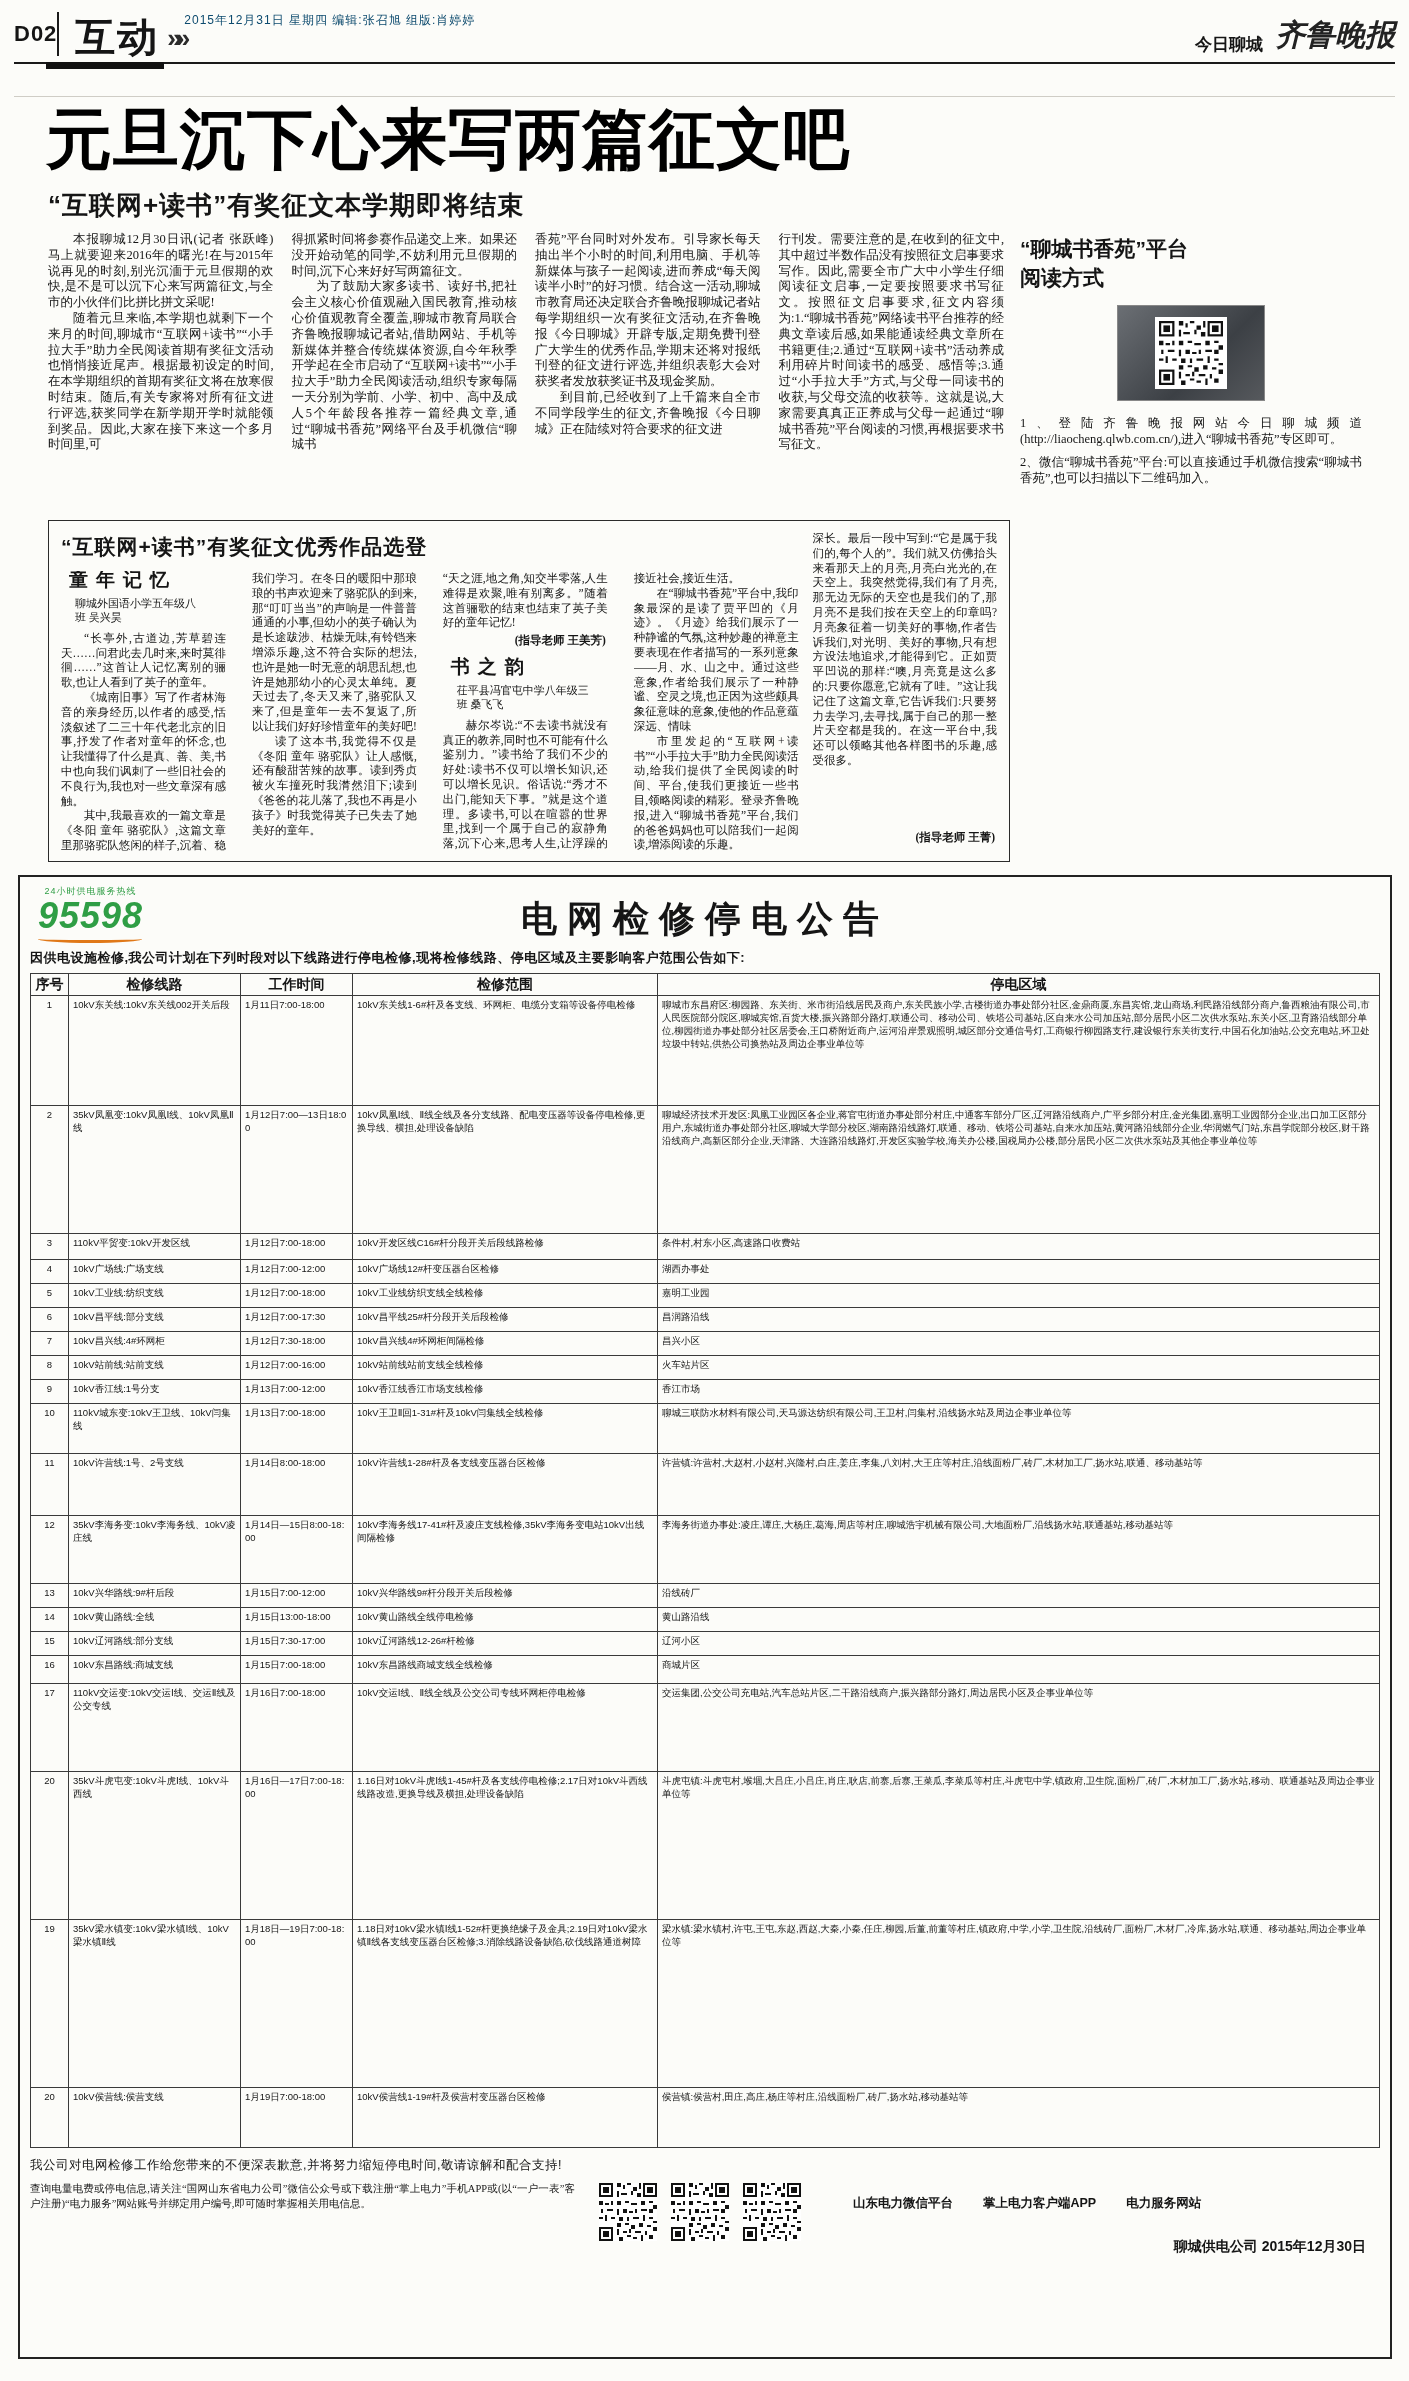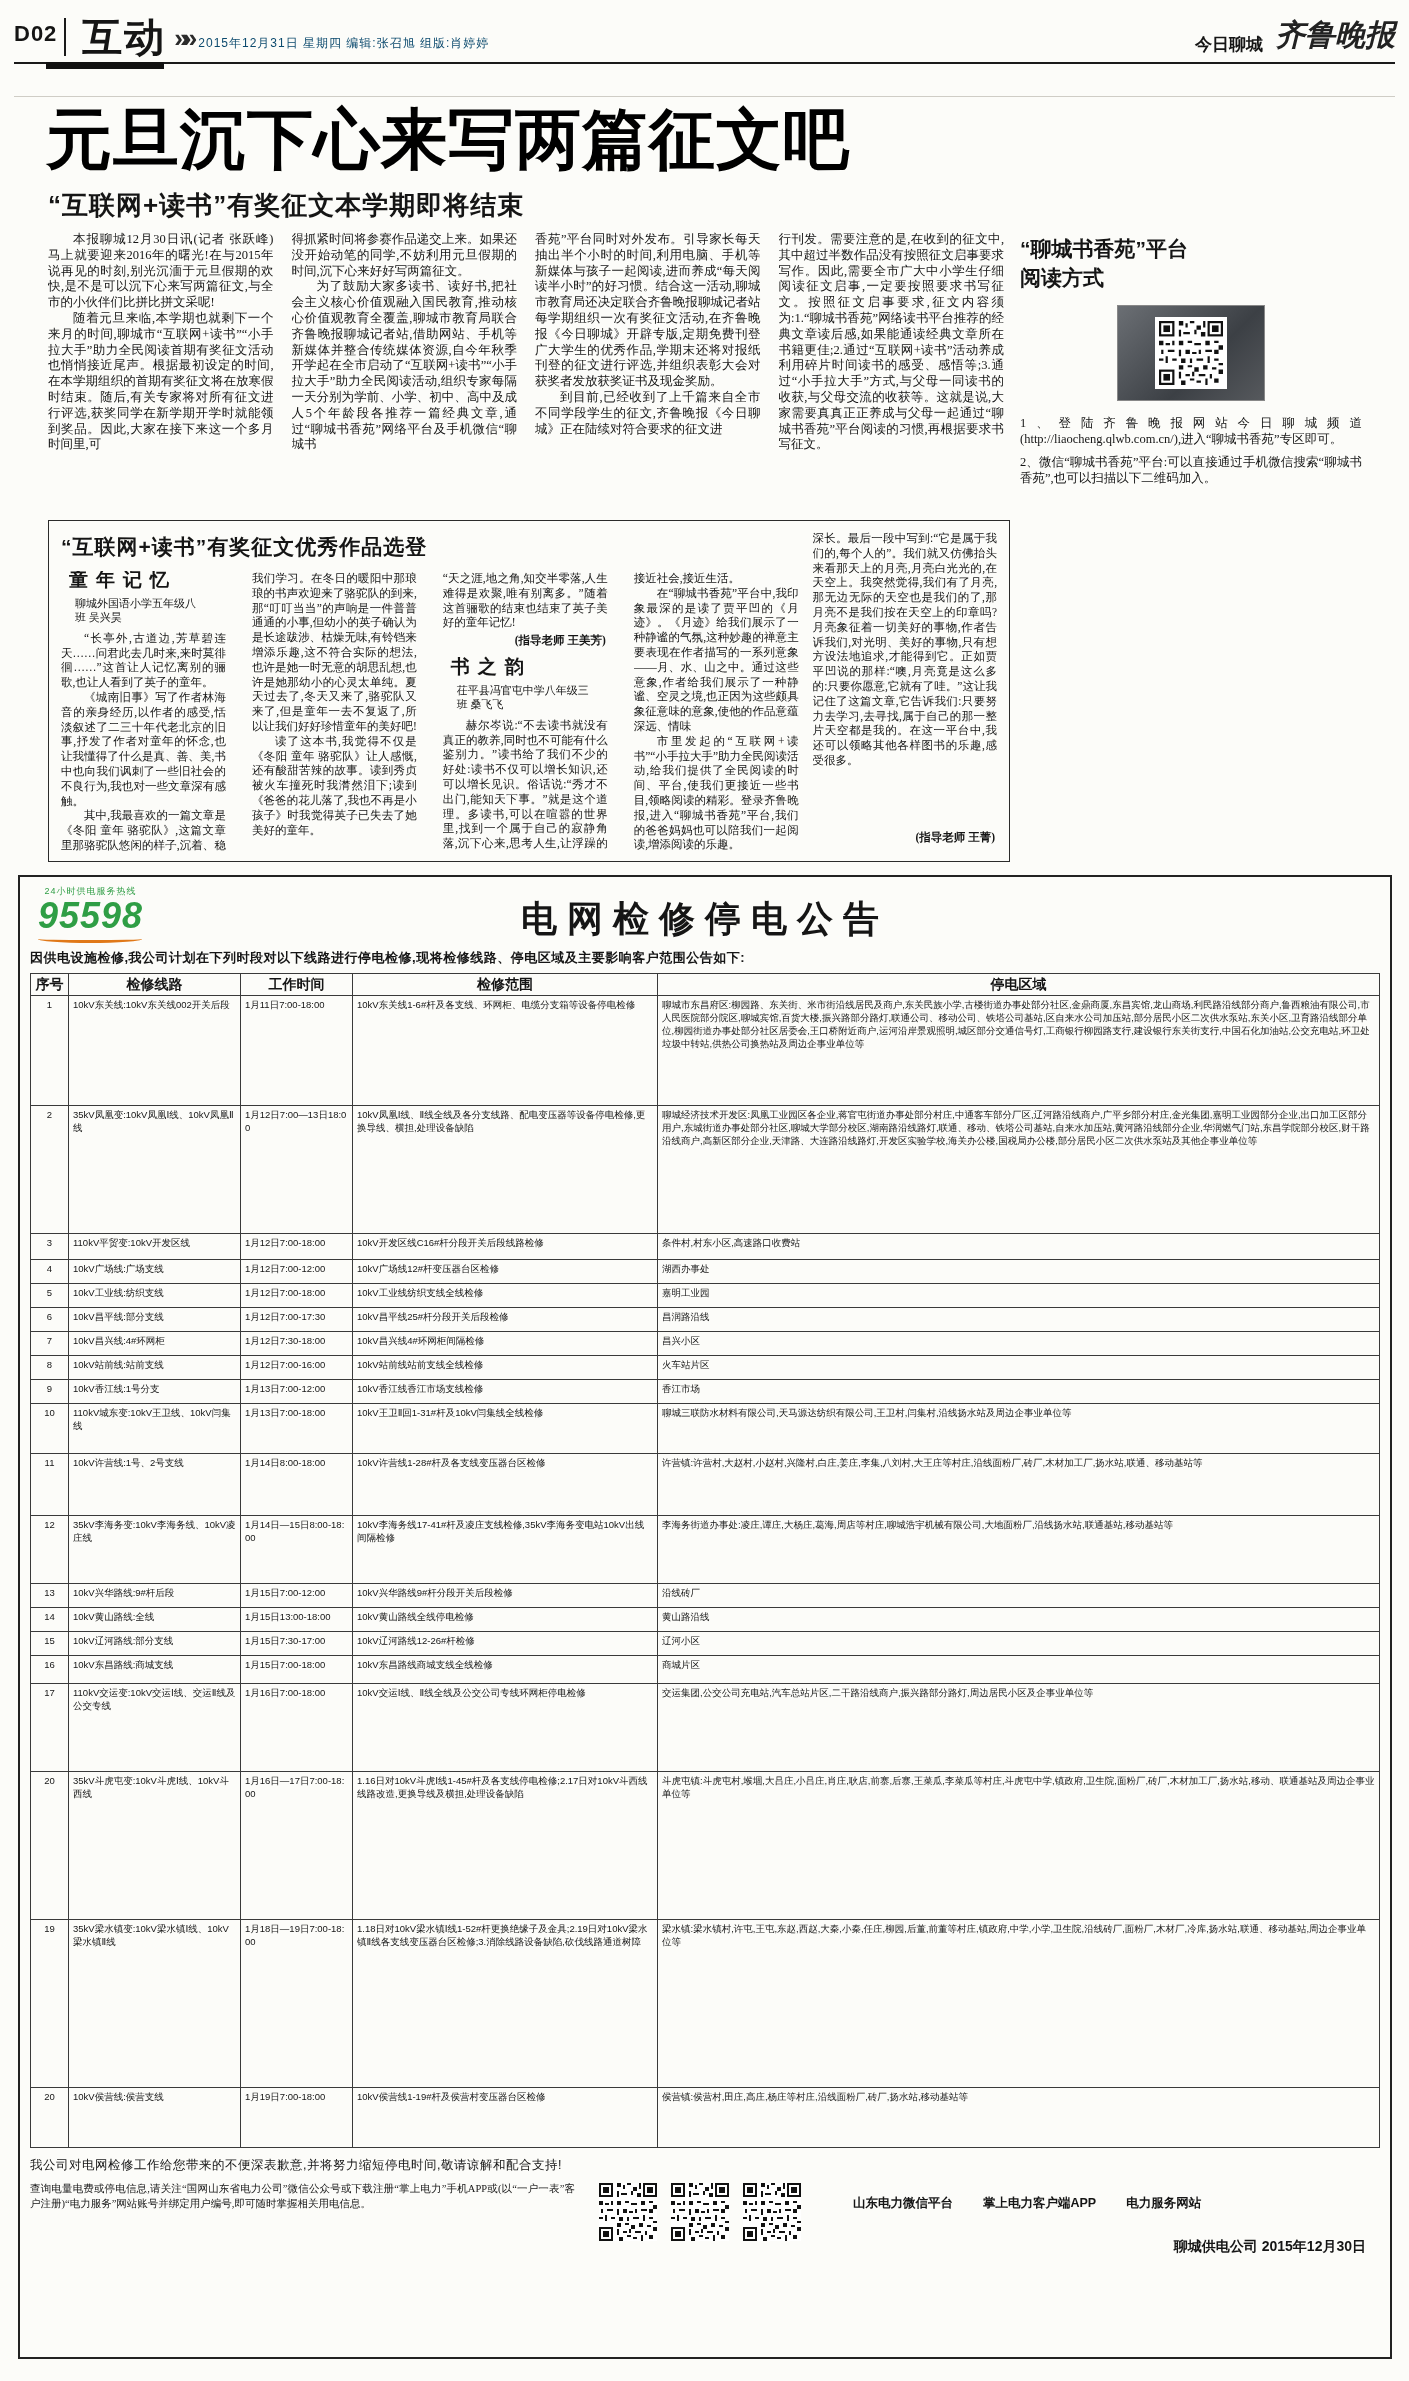--- a/index.html
+++ b/index.html
@@ -3,21 +3,21 @@
 <meta charset="utf-8">
 <title>D02 互动</title>
 <style>
   *{box-sizing:border-box;margin:0;padding:0}
   html{background:#e9e8e4}
   body{position:relative;width:1409px;height:2381px;margin:0 auto;background:#fcfcf9;
        font-family:"Liberation Serif","DejaVu Serif",serif;color:#151515;overflow:hidden}
 
   
   .masthead{position:absolute;top:12px;left:14px;right:14px;height:52px;
-            border-bottom:2px solid #1a1a1a;display:flex;align-items:flex-end;gap:7px;
+            border-bottom:2px solid #1a1a1a;display:flex;gap:0;
             padding-bottom:6px;font-family:"Liberation Sans",sans-serif}
   .page-code{font-size:22px;font-weight:bold;align-self:center;letter-spacing:1px}
   .section-wrap{display:flex;align-items:flex-end;gap:8px;border-left:2px solid #1a1a1a;padding-left:16px}
   .section-title{font-size:40px;font-weight:900;line-height:.95;letter-spacing:2px}
   .chevrons{font-size:26px;font-weight:bold;color:#2b2b2b;letter-spacing:-6px;padding-bottom:2px}
   .thick-bar{position:absolute;top:62px;left:46px;width:118px;height:7px;background:#111}
   .dateline{font-size:12px;color:#0c4a6e;padding-bottom:4px;letter-spacing:1px}
   .brand{margin-left:auto;display:flex;align-items:flex-end;gap:12px;white-space:nowrap}
   .brand-small{font-size:17px;font-weight:bold}
   .brand-big{font-size:30px;font-weight:bold;font-style:italic;font-family:"Liberation Serif",serif;color:#222}

